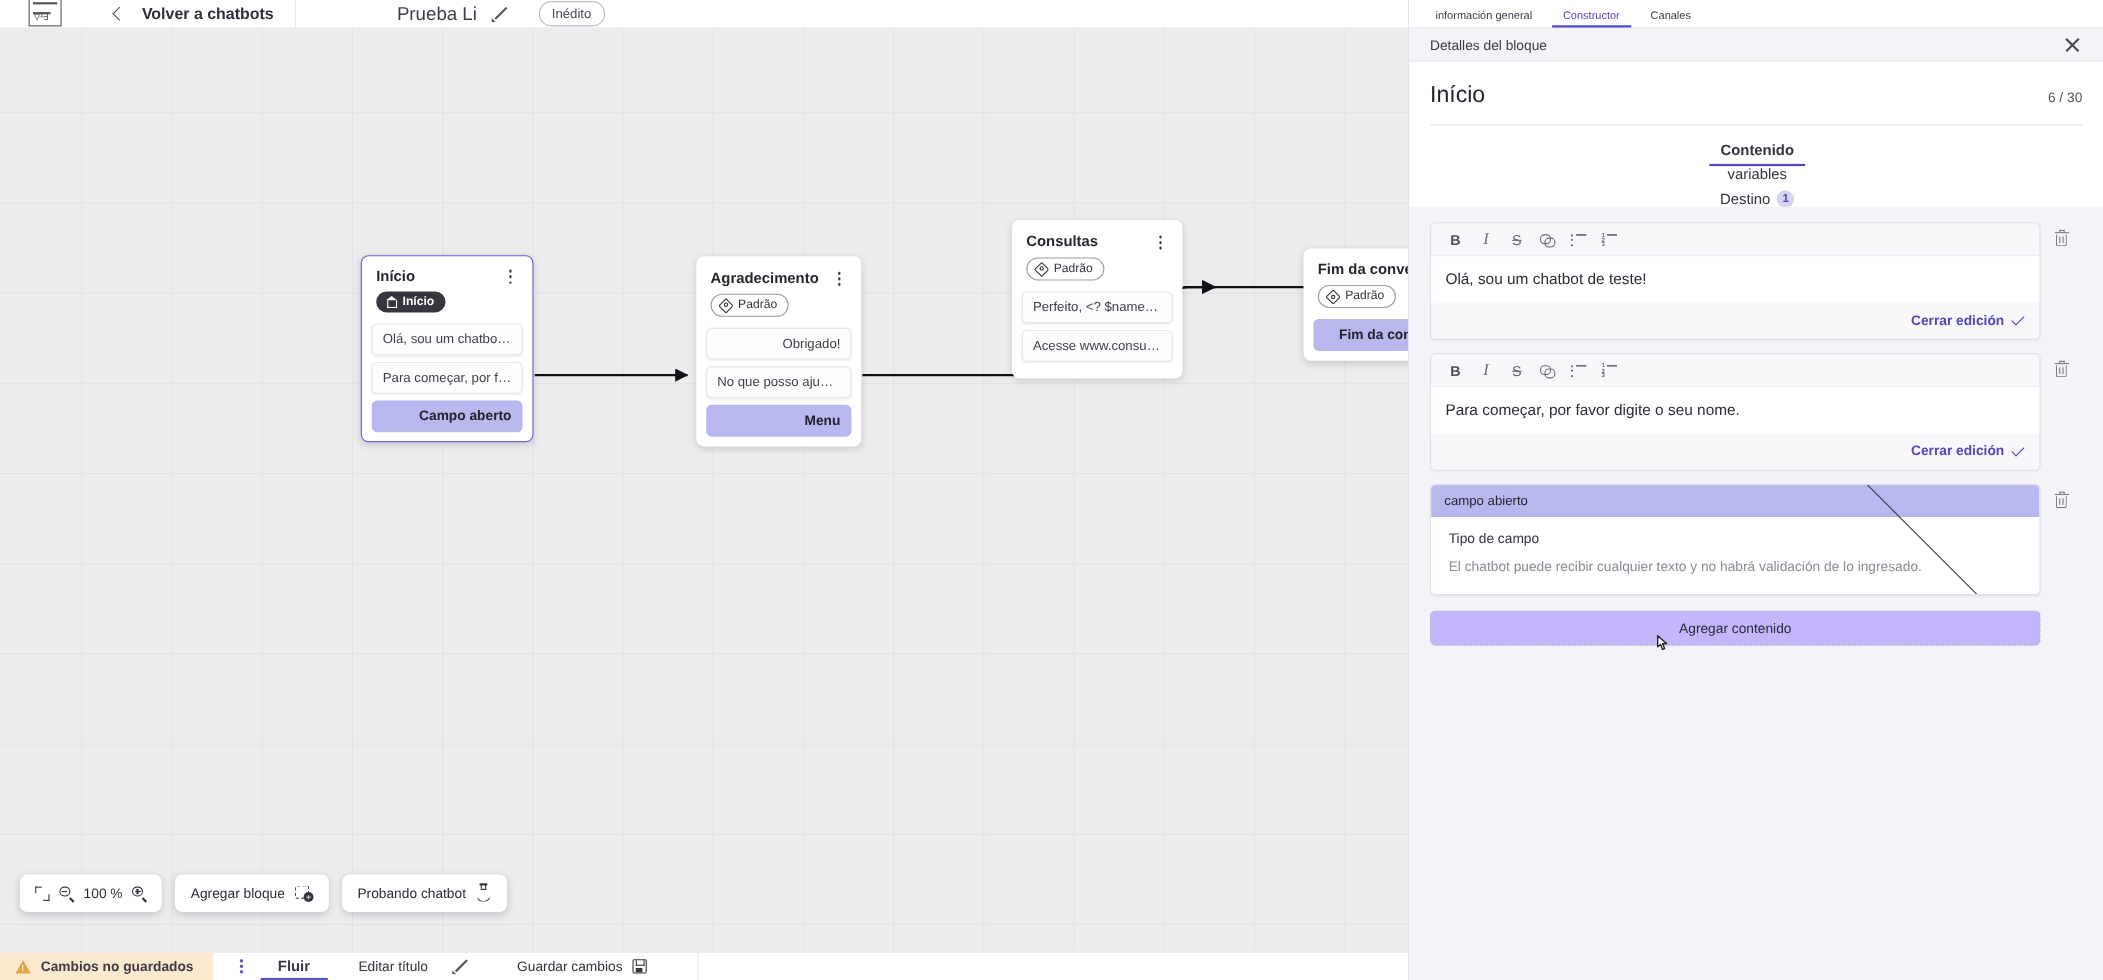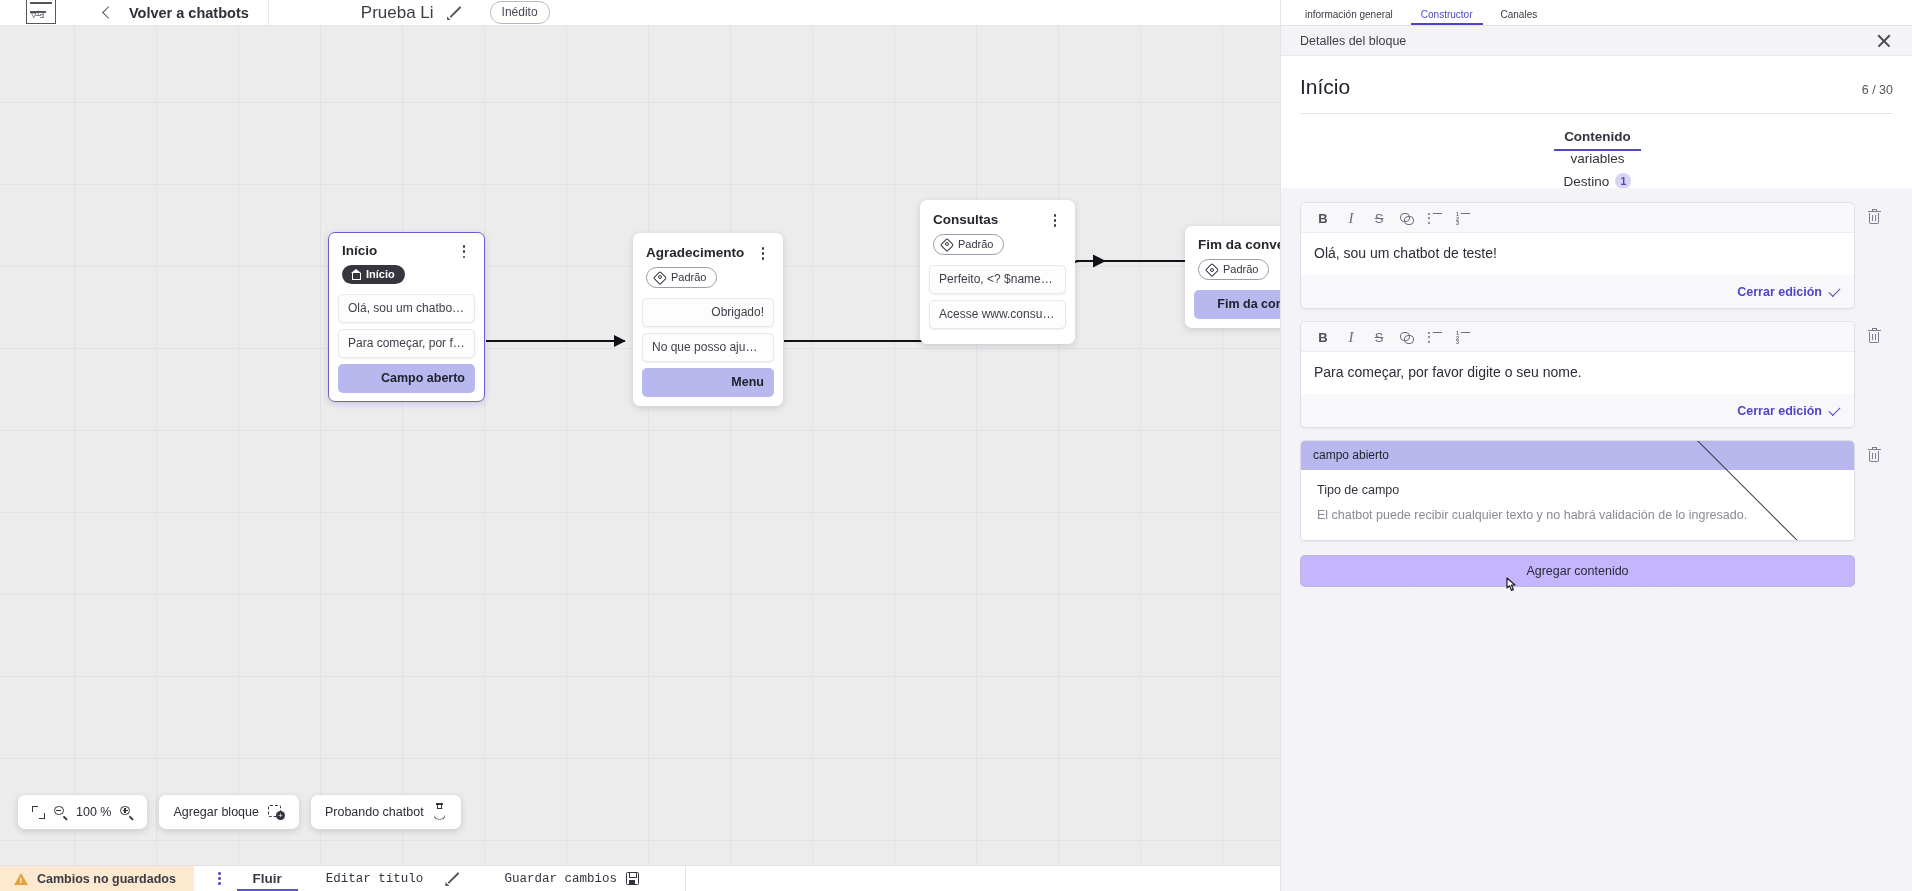--- a/index.html
+++ b/index.html
@@ -197,21 +197,21 @@
     margin-left: 32px; font-size: 13.5px; color: #3a3a46; font-weight: 600;
     height: 26px; display: flex; align-items: center; position: relative; white-space: nowrap;
   }
   .sb-tab.active:after {
     content: ""; position: absolute; left: -16px; right: -16px; bottom: 0; height: 2.3px;
     background: #5b53c7;
   }
   .sb-item {
     margin-left: 44px; display: flex; align-items: center; gap: 9px;
   }
-  .sb-item span { font-size: 12.5px; color: #33333f; white-space: nowrap; font-family: Liberation Mono, monospace; }
+  .sb-item span { font-size: 12.5px; color: #33333f; white-space: nowrap; }
   .ic-save { width: 13px; height: 13px; border: 1.4px solid #35353f; border-radius: 1.5px; position: relative; }
   .ic-save:before { content: ""; position: absolute; left: 2.5px; top: -0.5px; width: 6px; height: 4px;
     border: 1.3px solid #35353f; border-top: none; }
   .ic-save:after { content: ""; position: absolute; left: 2.5px; bottom: 0.5px; width: 6px; height: 4px;
     background: #35353f; }
   .sb-divider { margin-left: 46px; width: 1px; height: 26px; background: #e2e2e8; }
 
   
   .rpanel {
     position: absolute; right: 0; top: 0; width: 632px; height: 891px;

